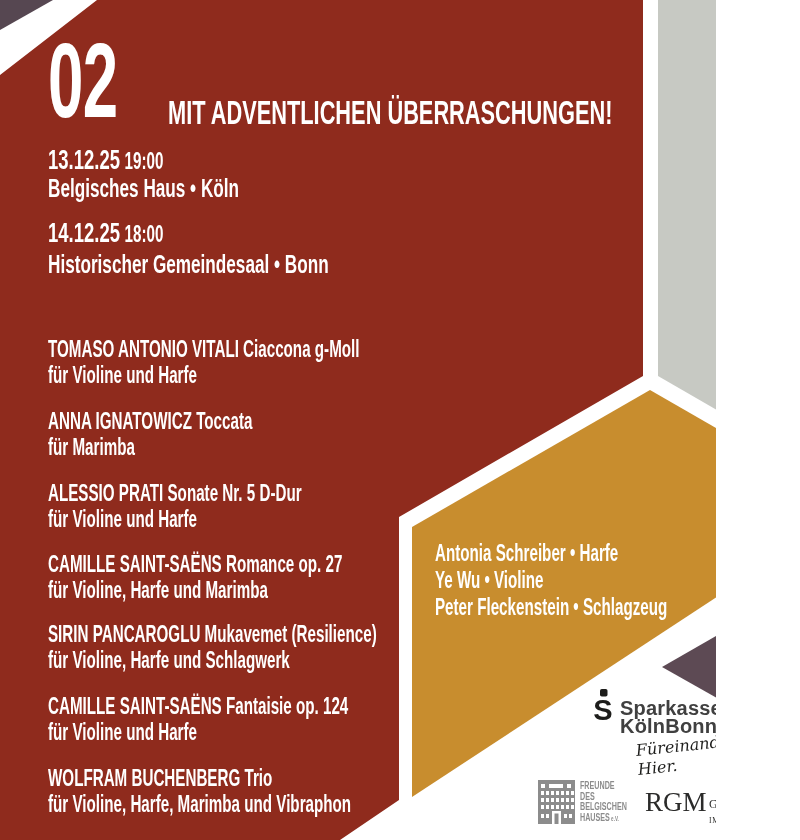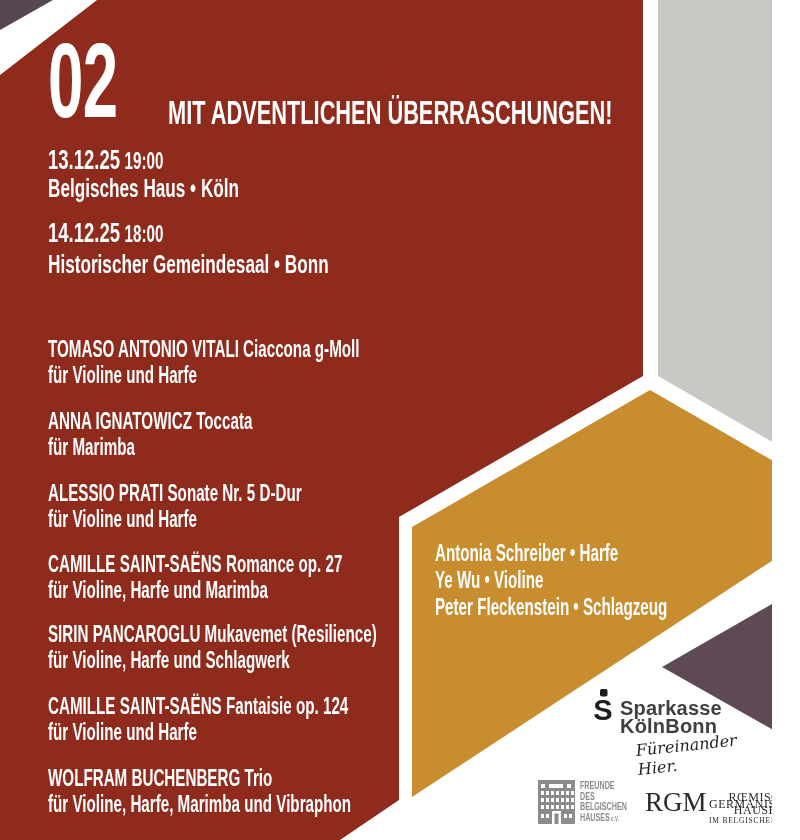--- a/index.html
+++ b/index.html
@@ -1,18 +1,18 @@
 <!DOCTYPE html>
 <html><head>
 <meta charset="utf-8">
 <style>
   html, body { margin: 0; padding: 0; background: #ffffff; }
   .poster {
     position: relative;
-    width: 772px;
+    width: 716px;
     height: 840px;
     background: #ffffff;
     overflow: hidden;
     font-family: "Liberation Sans", sans-serif;
   }
   .bg { position: absolute; left: 0; top: 0; }
   .abs { position: absolute; }
   .w { color: #ffffff; font-weight: bold; }
   .cond { display: inline-block; transform-origin: 0 0; white-space: nowrap; }
   .t-num   { font-size: 106px; line-height: 1; letter-spacing: -1px; transform: scaleX(0.60); }

